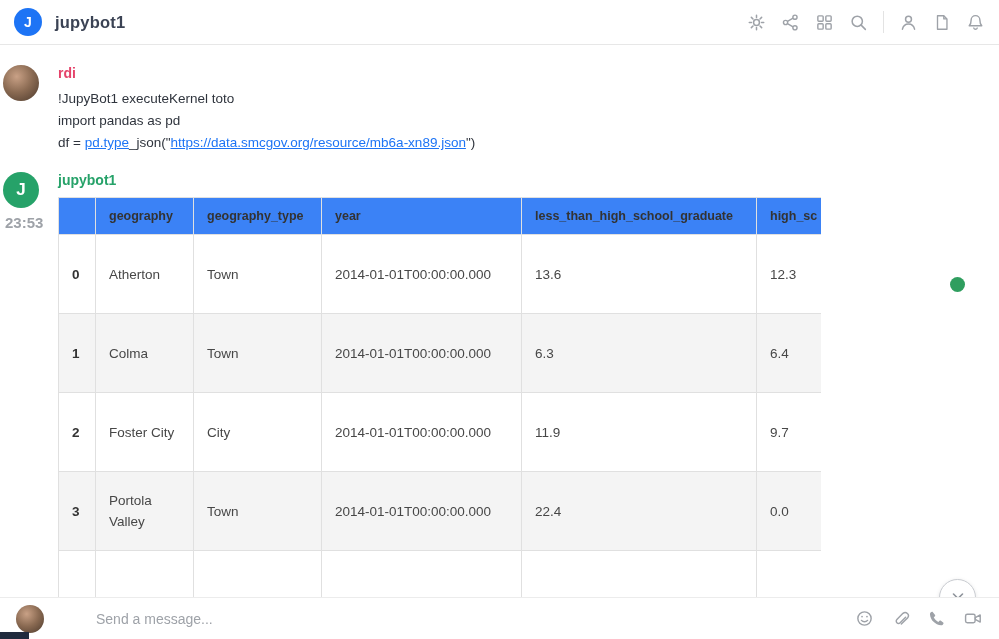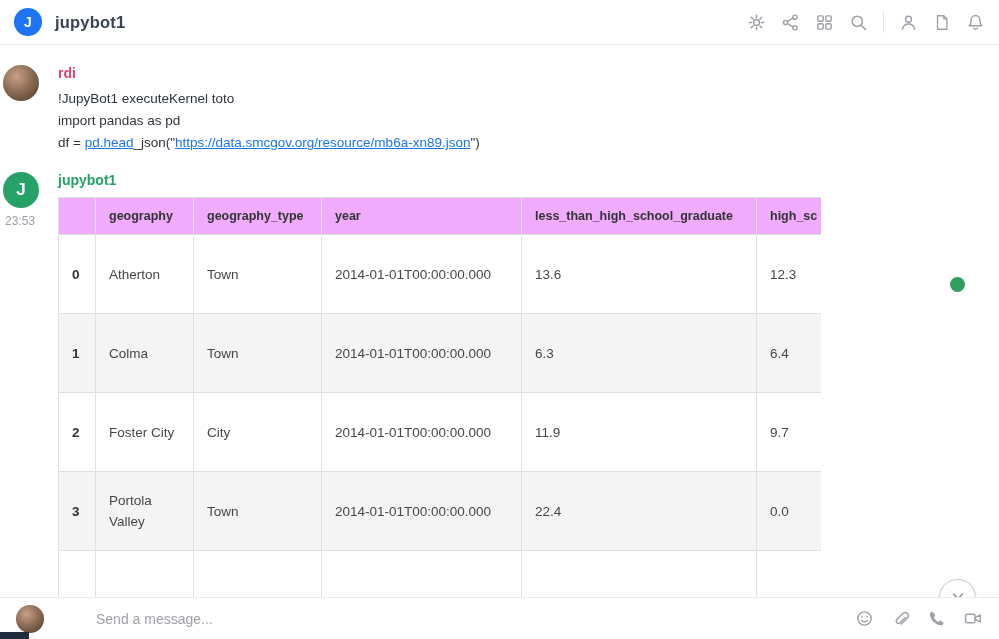--- a/index.html
+++ b/index.html
@@ -21,33 +21,33 @@
   .hicon { margin-left:15px; display:flex; align-items:center; cursor:pointer; }
   .hicon svg { display:block; }
   .vdivider { width:1px; height:22px; background:#e3e3e3; margin-left:15px; }
 
   
   .messages { flex:1 1 auto; overflow:hidden; position:relative; padding:20px 0 0 3px; background:#fff; }
   .msg { display:grid; grid-template-columns:55px 1fr; }
   .msg + .msg { margin-top:18px; }
   .gutter { display:flex; flex-direction:column; align-items:flex-start; }
   .msg .avatar.msgav { width:36px; height:36px; }
-  .timestamp { font-size:12px; color:#9ea2a8; margin-top:6px; padding-left:2px; }
+  .timestamp { font-size:15px; color:#9ea2a8; margin-top:6px; padding-left:2px;font-weight:bold; }
   .uname { font-size:14px; font-weight:bold; margin-bottom:7px; cursor:pointer; }
   .uname.rdi { color:var(--username-rdi,#e5436a); }
   .uname.bot { color:var(--username-bot,#26a269); }
   .line { font-size:13.5px; color:#2f343d; line-height:22px; }
   .line .link { color:var(--accent-blue,#1d74f5); text-decoration:underline; cursor:pointer; }
 
   
   .table-clip { width:763px; overflow:hidden; margin-top:9px; }
   table.df { border-collapse:collapse; table-layout:fixed; width:898px; background:#fff; }
   table.df th, table.df td { border:1px solid #e0e0e0; text-align:left;
     padding:0 10px 0 13px; white-space:nowrap; overflow:hidden; }
-  table.df th { height:37px; font-size:12.5px; font-weight:bold; color:#333; background:#f0abfc; }
+  table.df th { height:37px; font-size:12.5px; font-weight:bold; color:#333; background:#3b82f6; }
   table.df td { height:79px; font-size:13.5px; color:#474747; vertical-align:middle; }
   table.df td.idx { font-weight:bold; color:#333; }
   table.df td.wrap { white-space:normal; line-height:21px; }
   table.df tbody tr:nth-child(even) { background:#f4f4f4; }
 
   
   .unread-dot { position:absolute; top:232px; right:34px; width:15px; height:15px;
     border-radius:50%; background:var(--unread-dot,#2f9e5f); }
   .scroll-down { position:absolute; top:534px; right:23px; width:37px; height:37px; border-radius:50%;
     background:#fff; border:1px solid #c9ccd1; box-shadow:0 1px 4px rgba(0,0,0,.10);
@@ -129,21 +129,21 @@
 
     <div class="msg">
       <div class="gutter">
         <div class="avatar photo msgav"></div>
       </div>
       <div class="body">
         <div class="uname rdi">rdi</div>
         <div class="lines">
             <div class="line"><span>!JupyBot1 executeKernel toto</span></div>
             <div class="line"><span>import pandas as pd</span></div>
-            <div class="line"><span>df = </span><span class="link">pd.head</span><span>_json("</span><span class="link">https://data.smcgov.org/resource/mb6a-xn89.json</span><span>")</span></div>
+            <div class="line"><span>df = </span><span class="link">pd.type</span><span>_json("</span><span class="link">https://data.smcgov.org/resource/mb6a-xn89.json</span><span>")</span></div>
           </div>
       </div>
     </div>
 
     <div class="msg">
       <div class="gutter">
         <div class="avatar green msgav">J</div>
         <div class="timestamp">23:53</div>
       </div>
       <div class="body">

